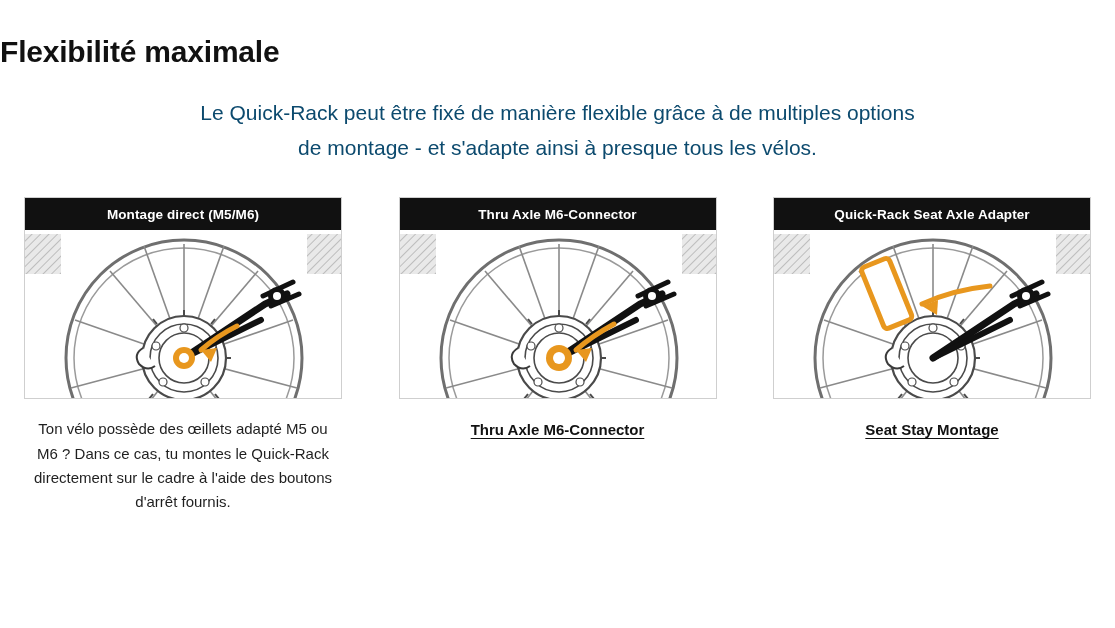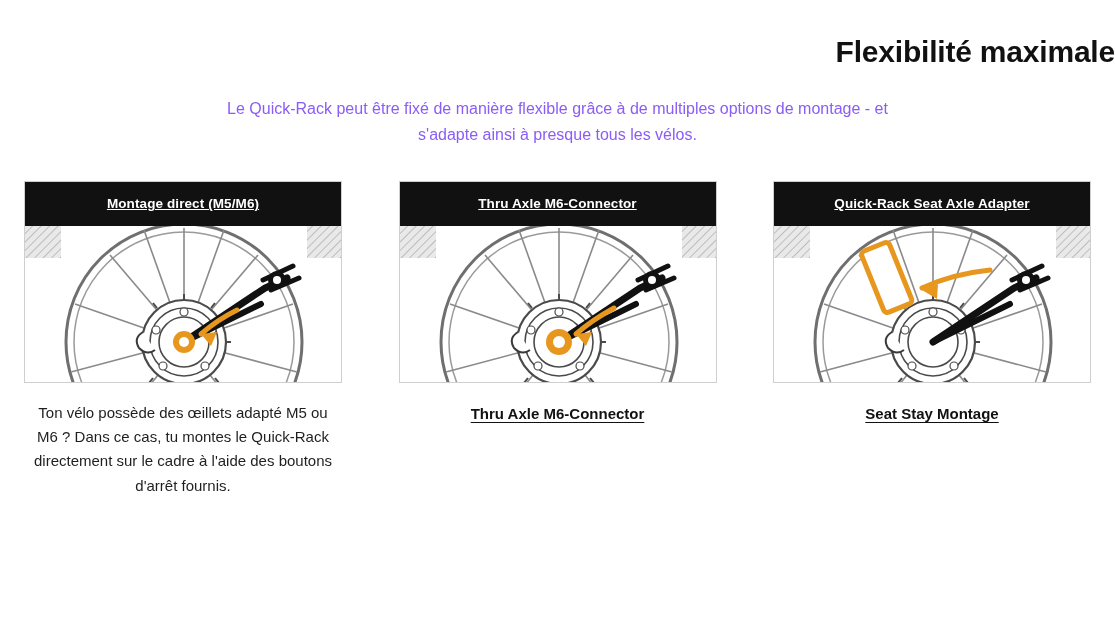--- a/index.html
+++ b/index.html
@@ -15,33 +15,33 @@
     color: #1a1a1a;
     overflow: hidden;
   }
   .page {
     width: 1115px;
     height: 628px;
     position: relative;
     padding: 0;
   }
   .headline {
-    text-align: right;
+    text-align: left;
     font-size: 30px;
     font-weight: bold;
     letter-spacing: -0.2px;
     color: #111111;
     margin: 34px 0 0 0;
     line-height: 1.2;
   }
   .subhead {
     text-align: center;
-    font-size: 16px;
+    font-size: 21px;
     line-height: 1.65;
-    color: #8b5cf6;
+    color: #0c4a6e;
     margin: 26px auto 0 auto;
     width: 720px;
   }
   .cards {
     display: flex;
     justify-content: space-between;
     margin: 32px 24px 0 24px;
     gap: 24px;
   }
   .card {
@@ -54,31 +54,30 @@
     width: 318px;
     height: 202px;
     border: 1px solid #cfcfcf;
     background: #ffffff;
     position: relative;
     overflow: hidden;
   }
   .fig-title {
     position: absolute;
     top: 0; left: 0; right: 0;
-    height: 44px;
+    height: 32px;
     background: #111111;
     color: #ffffff;
     font-size: 13.5px;
     font-weight: bold;
     display: flex;
     align-items: center;
     justify-content: center;
     letter-spacing: 0.1px;
     z-index: 5;
-    text-decoration: underline;
   }
   .fig-svg {
     position: absolute;
     top: 0; left: 0;
   }
   .caption {
     font-size: 15px;
     line-height: 1.62;
     text-align: center;
     color: #1f1f1f;

